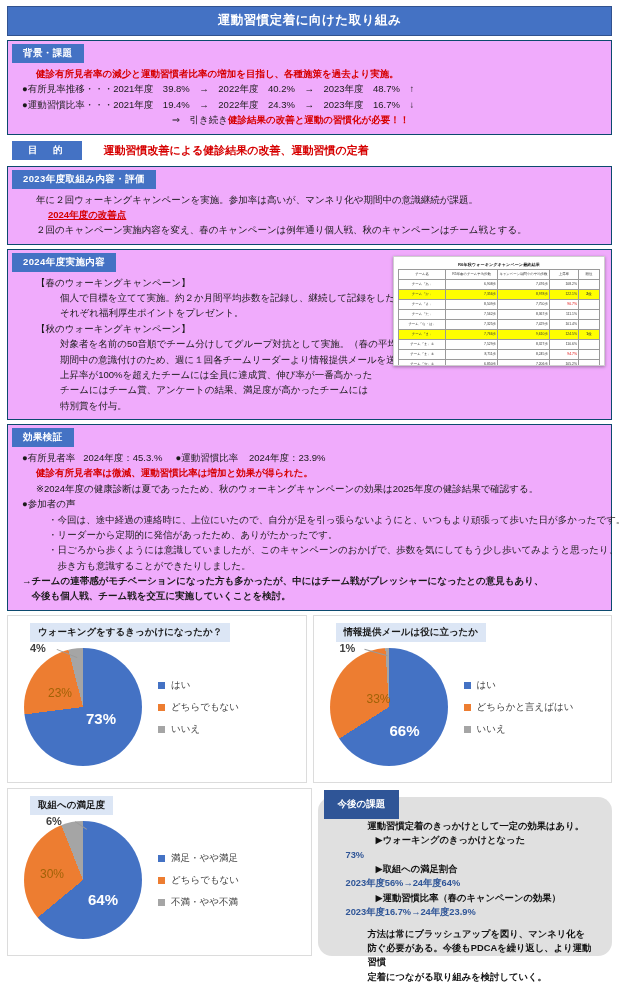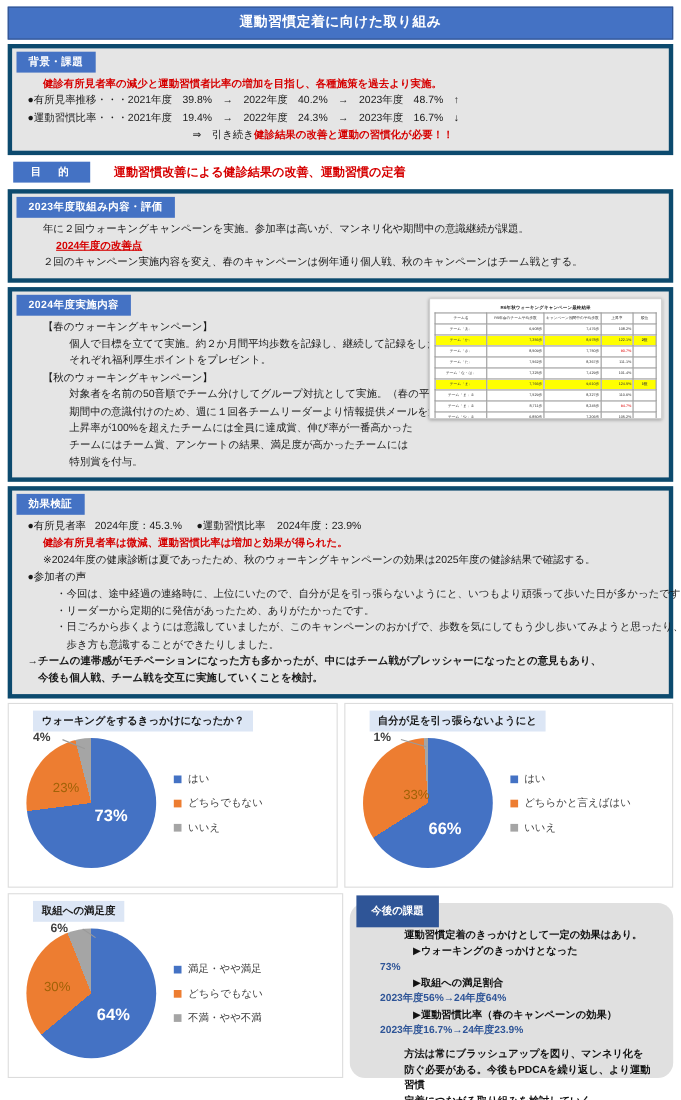--- a/index.html
+++ b/index.html
@@ -26,23 +26,23 @@
     font-weight:bold;
     font-size:12.5px;
     letter-spacing:.5px;
     padding:5px 0 6px 0;
     border:1px solid #31528f;
     margin-bottom:4px;
   }
 
   
   .section{
-    border:4px solid #0c4a6e;
+    border:1px solid #0c4a6e;
     margin-bottom:4px;
-    background:#e5e5e5;
+    background:#f0abfc;
     position:relative;
     padding-bottom:4px;
   }
   .sec-tag{
     display:inline-block;
     background:#4472c4;
     color:#fff;
     font-weight:bold;
     font-size:9.5px;
     padding:3px 11px 3px 11px;
@@ -321,21 +321,21 @@
             </div>
           <div>
               <span class="sw" style="background:#A5A5A5"></span>
               <span>いいえ</span>
             </div>
         </div>
       </div>
     </div>
 
     <div class="chart-card">
-      <div class="chart-title">自分が足を引っ張らないようにと</div>
+      <div class="chart-title">情報提供メールは役に立ったか</div>
       <div class="chart-area">
         <div class="pie-wrap">
           <div class="pie" id="pie1" style="background: conic-gradient(rgb(68, 114, 196) 0deg, rgb(68, 114, 196) 237.6deg, rgb(237, 125, 49) 237.6deg, rgb(237, 125, 49) 356.4deg, rgb(165, 165, 165) 356.4deg, rgb(165, 165, 165) 360deg);"></div>
           <div class="slice-lbl big-lbl" style="left:60px;top:74px;">66%</div>
           <div class="slice-lbl mid-lbl" style="left:14px;top:44px;margin-left:23px;">33%</div>
           <div class="slice-lbl out-lbl" style="left:10px;top:-6px;">1%</div>
           <div class="leader" style="left:34px;top:4px;width:24px;transform:rotate(16deg);"></div>
         </div>
         <div class="legend">
           <div>

